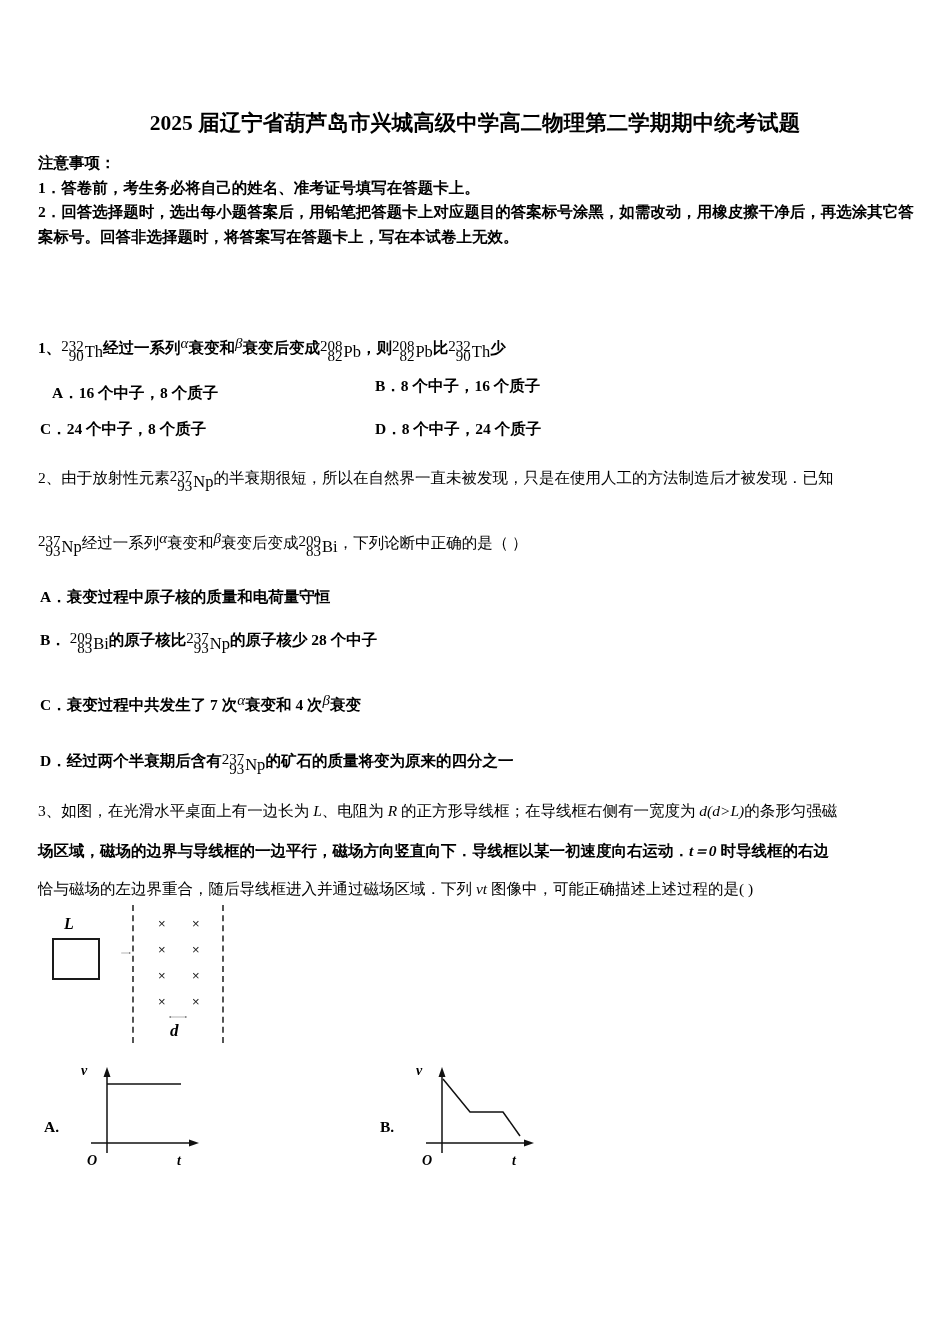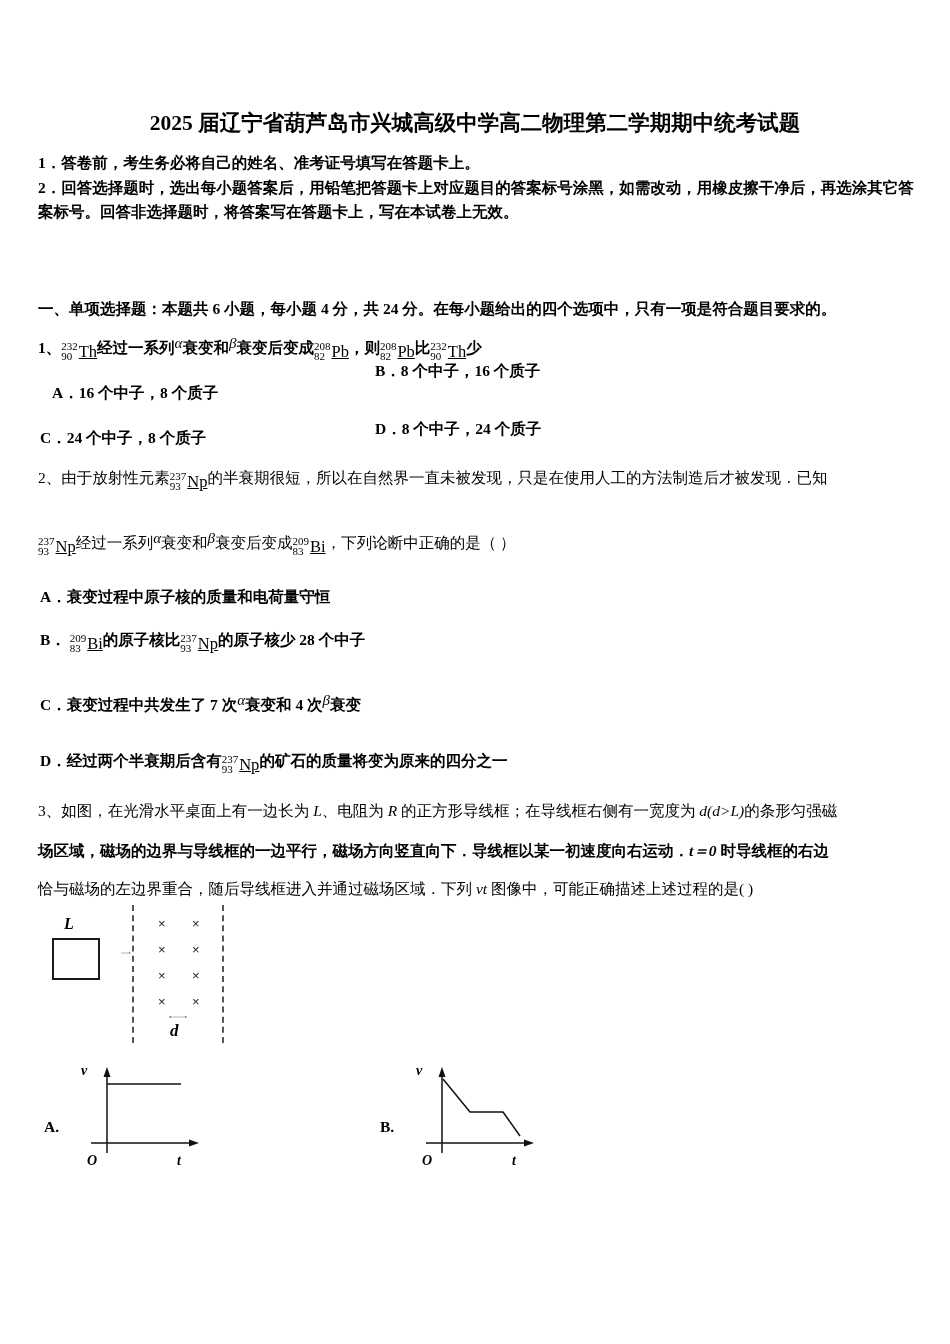--- a/index.html
+++ b/index.html
@@ -73,35 +73,34 @@
   .nuc {
     display: inline-block;
     vertical-align: -0.15em;
     font-weight: normal;
     font-size: 16px;
     white-space: nowrap;
   }
   .nuc .pre {
     display: inline-block;
     vertical-align: middle;
-    text-align: left;
-    font-size: 11px;
+    text-align: right;
+    font-size: 15px;
     line-height: 9.5px;
     font-weight: normal;
     margin-right: 1px;
   }
   .nuc .pre .sup { display: block; }
   .nuc .pre .sub { display: block; margin-top: 1px; }
   .nuc .sym {
     display: inline-block;
     vertical-align: middle;
     font-size: 16.5px;
     font-family: "Liberation Serif", "DejaVu Serif", serif;
     font-weight: normal;
-    text-decoration: underline;
   }
   .gk {
     font-family: "Liberation Serif", "DejaVu Serif", serif;
     font-style: italic;
     font-size: 15px;
     font-weight: normal;
     vertical-align: 0.35em;
   }
   .it { font-style: italic; }
 
@@ -205,33 +204,33 @@
   svg { display: block; }
 </style>
 </head>
 <body>
 
 <div class="page">
 
   <div class="doc-title">2025 届辽宁省葫芦岛市兴城高级中学高二物理第二学期期中统考试题</div>
 
   <div class="notice-block">
+    <div class="notice-line">注意事项：</div>
     <div class="notice-line">1．答卷前，考生务必将自己的姓名、准考证号填写在答题卡上。</div>
     <div class="notice-line wrap">2．回答选择题时，选出每小题答案后，用铅笔把答题卡上对应题目的答案标号涂黑，如需改动，用橡皮擦干净后，再选涂其它答案标号。回答非选择题时，将答案写在答题卡上，写在本试卷上无效。</div>
   </div>
 
-  <div class="section-head">一、单项选择题：本题共 6 小题，每小题 4 分，共 24 分。在每小题给出的四个选项中，只有一项是符合题目要求的。</div>
 
   <div class="q" style="left:38px; top:330px; width:878px;">
     <span>1、</span><span class="nuc"><span class="pre"><span class="sup">232</span><span class="sub">90</span></span><span class="sym">Th</span></span><span>经过一系列</span><span class="gk">α</span><span>衰变和</span><span class="gk">β</span><span>衰变后变成</span><span class="nuc"><span class="pre"><span class="sup">208</span><span class="sub">82</span></span><span class="sym">Pb</span></span><span>，则</span><span class="nuc"><span class="pre"><span class="sup">208</span><span class="sub">82</span></span><span class="sym">Pb</span></span><span>比</span><span class="nuc"><span class="pre"><span class="sup">232</span><span class="sub">90</span></span><span class="sym">Th</span></span><span>少</span>
   </div>
 
   <div class="opt-row" style="left:52px; top:383px;text-align:right;">A．16 个中子，8 个质子</div>
-  <div class="opt-row" style="left:375px; top:361px;">B．8 个中子，16 个质子</div>
-  <div class="opt-row" style="left:40px; top:428px;">C．24 个中子，8 个质子</div>
+  <div class="opt-row" style="left:375px; top:376px;">B．8 个中子，16 个质子</div>
+  <div class="opt-row" style="left:40px; top:419px;">C．24 个中子，8 个质子</div>
   <div class="opt-row" style="left:375px; top:419px;">D．8 个中子，24 个质子</div>
 
   <div class="q q-normal" style="left:38px; top:465px; width:878px; font-weight:normal;">
     <span>2、</span><span>由于放射性元素</span><span class="nuc"><span class="pre"><span class="sup">237</span><span class="sub">93</span></span><span class="sym">Np</span></span><span>的半衰期很短，所以在自然界一直未被发现，只是在使用人工的方法制造后才被发现．已知</span>
   </div>
 
   <div class="q q-normal" style="left:38px; top:525px; width:878px; font-weight:normal;">
     <span class="nuc"><span class="pre"><span class="sup">237</span><span class="sub">93</span></span><span class="sym">Np</span></span><span>经过一系列</span><span class="gk">α</span><span>衰变和</span><span class="gk">β</span><span>衰变后变成</span><span class="nuc"><span class="pre"><span class="sup">209</span><span class="sub">83</span></span><span class="sym">Bi</span></span><span>，下列论断中正确的是（  ）</span>
   </div>
 

